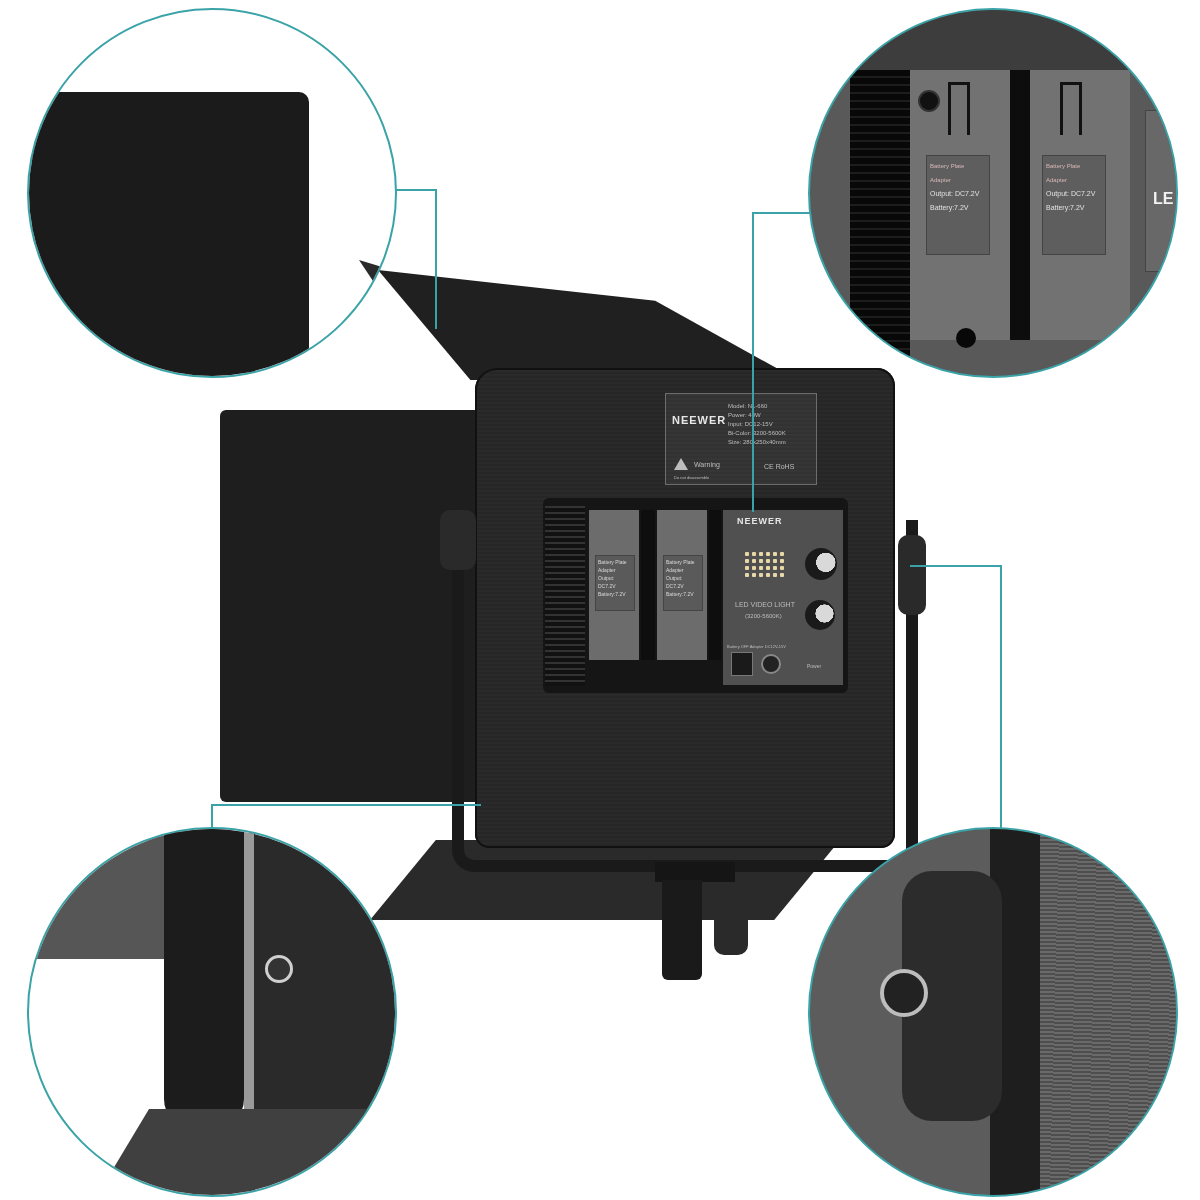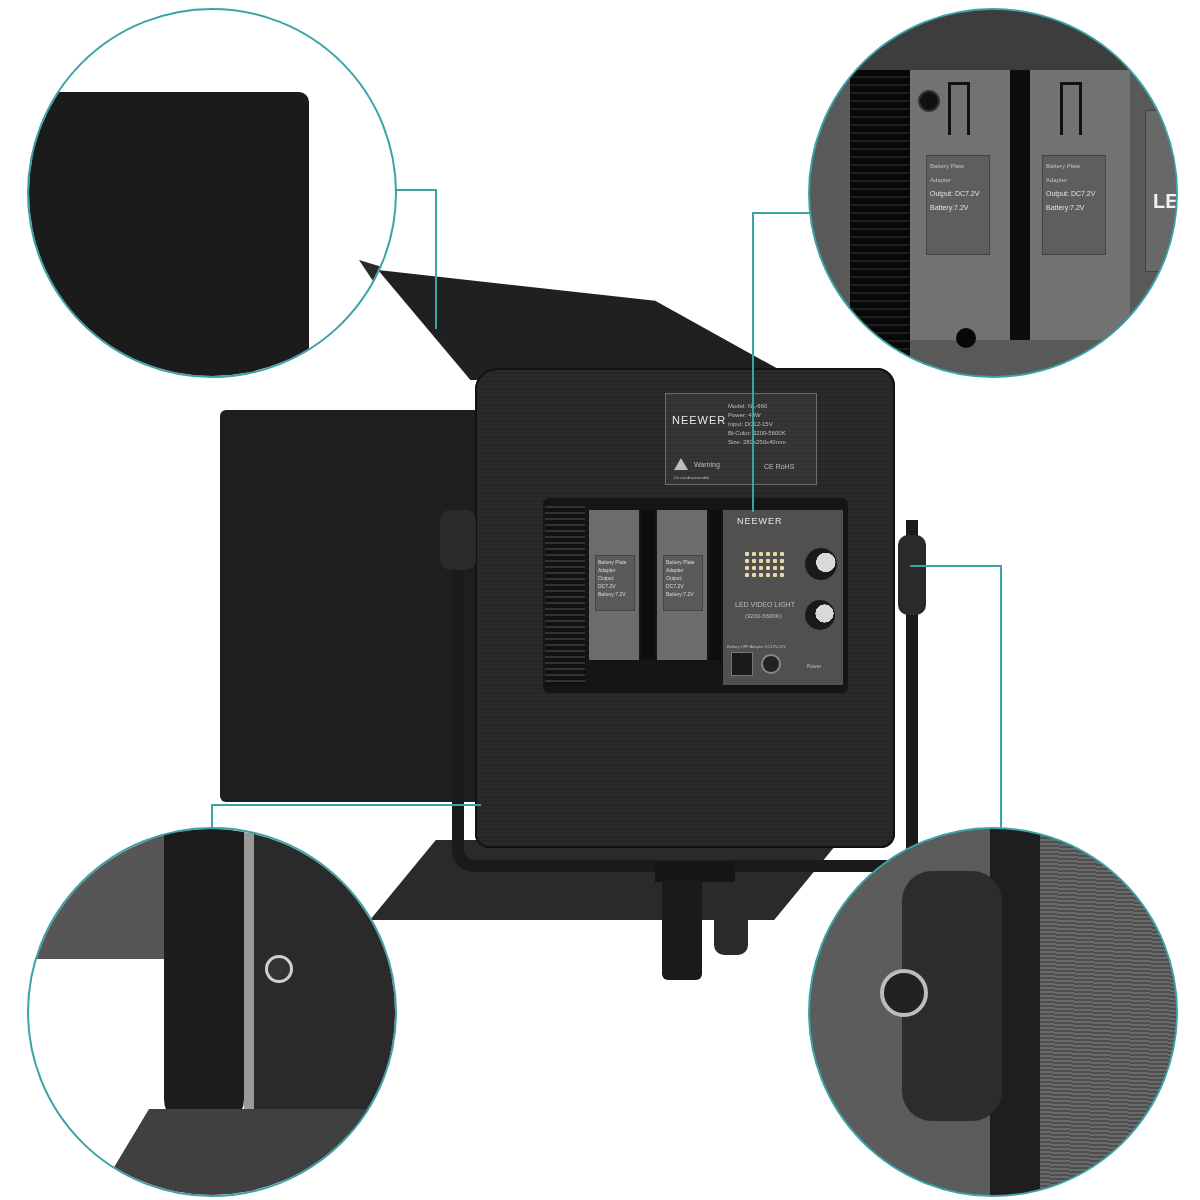--- a/index.html
+++ b/index.html
@@ -6,21 +6,21 @@
   body{width:1200px;height:1200px;position:relative;overflow:hidden;font-family:"Liberation Sans",sans-serif;}
   .abs{position:absolute;}
   
   .door{position:absolute;background:#1c1c1c;}
   
   .panel{position:absolute;left:475px;top:368px;width:420px;height:480px;border-radius:22px 18px 14px 14px;
     background:repeating-linear-gradient(0deg,#262626 0px,#2d2d2d 1px,#232323 3px,#2a2a2a 4px);
     box-shadow:inset 0 0 0 2px #111;}
   .yoke{position:absolute;border:12px solid #1a1a1a;border-top:none;border-radius:0 0 22px 22px;}
   .label-plate{position:absolute;border:1px solid #6d6d6d;background:rgba(255,255,255,0.06);color:#cfcfcf;}
-  .brand{font-weight:normal;letter-spacing:1px;color:#e6e6e6;}
+  .brand{font-weight:bold;letter-spacing:1px;color:#e6e6e6;}
   .small{font-size:6px;line-height:9px;color:#bdbdbd;white-space:nowrap;}
   .battery-plate{position:absolute;background:#151515;border-radius:6px;}
   .slot{position:absolute;background:#6c6c6c;}
   .slot-label{position:absolute;background:#5a5a5a;border:1px solid #444;color:#d9d9d9;font-size:5px;line-height:8px;padding:2px;}
   .ctrl{position:absolute;background:#505050;}
   .knob{position:absolute;border-radius:50%;background:radial-gradient(circle at 65% 45%,#d9d9d9 0 35%,#1a1a1a 36% 100%);}
   .wing{position:absolute;background:#2a2a2a;border-radius:10px;}
   .led{position:absolute;width:4px;height:4px;border-radius:1px;background:#e8d8a8;}
   
   .circle{position:absolute;width:370px;height:370px;border-radius:50%;border:2px solid #3aa3a8;overflow:hidden;background:#ffffff;box-sizing:border-box;}
@@ -147,21 +147,21 @@
   <div class="abs" style="left:220px;top:60px;width:100px;height:270px;background:#727272;">
     <div class="abs" style="left:30px;top:12px;width:16px;height:50px;border:3px solid #111;border-bottom:none;"></div>
     <div class="abs" style="left:12px;top:85px;width:56px;height:92px;background:#5e5e5e;border:1px solid #444;color:#e0e0e0;font-size:7px;line-height:14px;padding:3px;">
       <div style="color:#d8b8b8;font-size:6px;">Battery Plate Adapter</div>
       <div>Output: DC7.2V</div>
       <div>Battery:7.2V</div>
     </div>
   </div>
   <div class="abs" style="left:146px;top:318px;width:20px;height:20px;border-radius:50%;background:#080808;"></div>
   <div class="abs" style="left:335px;top:100px;width:60px;height:160px;background:#686868;border:1px solid #444;"></div>
-  <div class="abs" style="left:343px;top:180px;color:#f2f2f2;font-size:20px;font-weight:bold;">LE</div>
+  <div class="abs" style="left:343px;top:180px;color:#f2f2f2;font-size:16px;font-weight:bold;">LE</div>
 </div>
 
 <div class="circle" style="left:27px;top:827px;">
   <div class="abs" style="left:0;top:0;width:200px;height:130px;background:#565656;"></div>
   <div class="abs" style="left:135px;top:0;width:80px;height:300px;background:#1c1c1c;border-radius:0 0 30px 30px;"></div>
   <div class="abs" style="left:215px;top:0;width:160px;height:300px;background:#2a2a2a;border-left:10px solid #9a9a9a;border-bottom:10px solid #9a9a9a;border-radius:0 0 0 30px;"></div>
   <div class="abs" style="left:236px;top:126px;width:22px;height:22px;border-radius:50%;background:#333;border:3px solid #cfcfcf;"></div>
   <div class="abs" style="left:60px;top:280px;width:300px;height:100px;background:#404040;clip-path:polygon(20% 0,100% 0,100% 100%,0 100%);"></div>
 </div>
 

